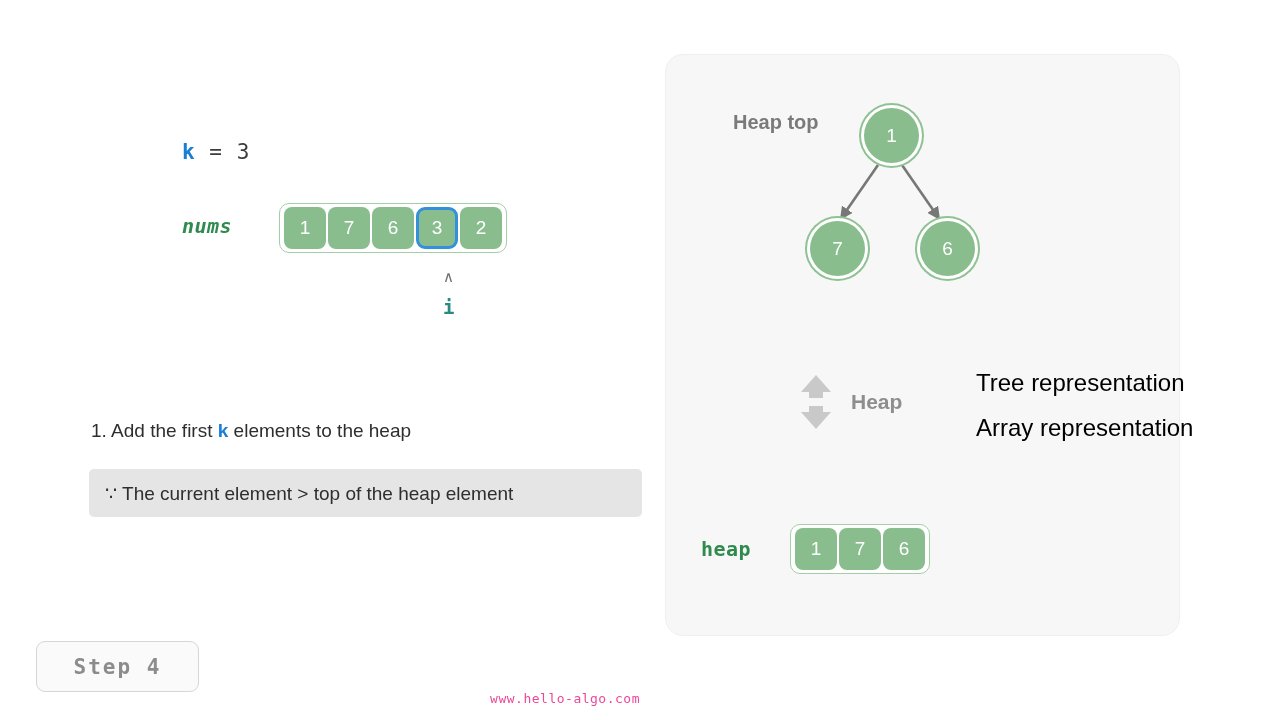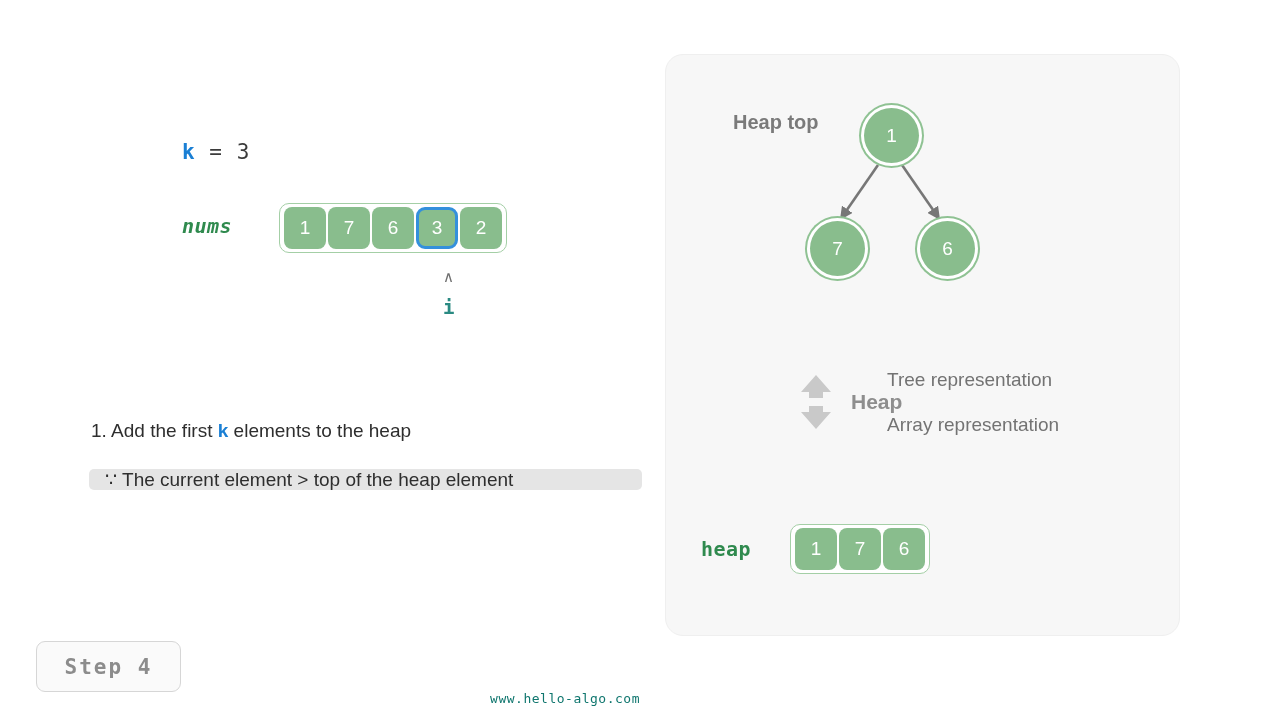--- a/index.html
+++ b/index.html
@@ -112,57 +112,57 @@
   }
   #step-1 { top: 372px; }
   #step-2 { top: 426px; }
   .step-line .var { color: #1a7fd4; font-weight: bold; }
   .step-line sup { font-size: 12px; vertical-align: super; }
 
   .hint-box {
     position: absolute;
     left: 89px; top: 469px;
     width: 553px;
-    height: 21px;
+    height: 48px;
     box-sizing: border-box;
     background: #e5e5e5;
     border-radius: 5px;
     display: flex;
     align-items: center;
     padding-left: 16px;
     font-size: 19px;
     color: #2e2e2e;
     white-space: nowrap;
   }
 
   
   .step-badge {
     position: absolute;
     left: 36px; top: 641px;
-    width: 145px; height: 51px;
+    width: 163px; height: 51px;
     box-sizing: border-box;
     border: 1.4px solid #d6d6d6;
     border-radius: 9px;
     background: #fafafa;
     display: flex;
     align-items: center;
     justify-content: center;
     font-family: "DejaVu Sans Mono", monospace;
     font-size: 21px;
     font-weight: bold;
     color: #8c8c8c;
     letter-spacing: 2px;
   }
 
   .watermark {
     position: absolute;
     right: 20px; bottom: 14px;
     font-family: "DejaVu Sans Mono", monospace;
     font-size: 13px;
-    color: #0f766e;
+    color: #ec4899;
     letter-spacing: 0.5px;
   }
 
   
   .panel {
     position: absolute;
     left: 665px; top: 54px;
     width: 515px; height: 582px;
     box-sizing: border-box;
     background: #f7f7f7;
@@ -207,23 +207,23 @@
   }
   .legend-title {
     position: absolute;
     left: 851px; top: 390px;
     font-size: 21px;
     font-weight: bold;
     color: #8e8e8e;
   }
   .legend-line {
     position: absolute;
-    left: 887px;
-    font-size: 19px;
-    color: #737373;
+    left: 976px;
+    font-size: 24px;
+    color: #000000;
     white-space: nowrap;
   }
   #legend-tree  { top: 369px; }
   #legend-array { top: 414px; }
 
   
   .heap-label {
     position: absolute;
     left: 701px; top: 537px;
     font-family: "DejaVu Sans Mono", monospace;

